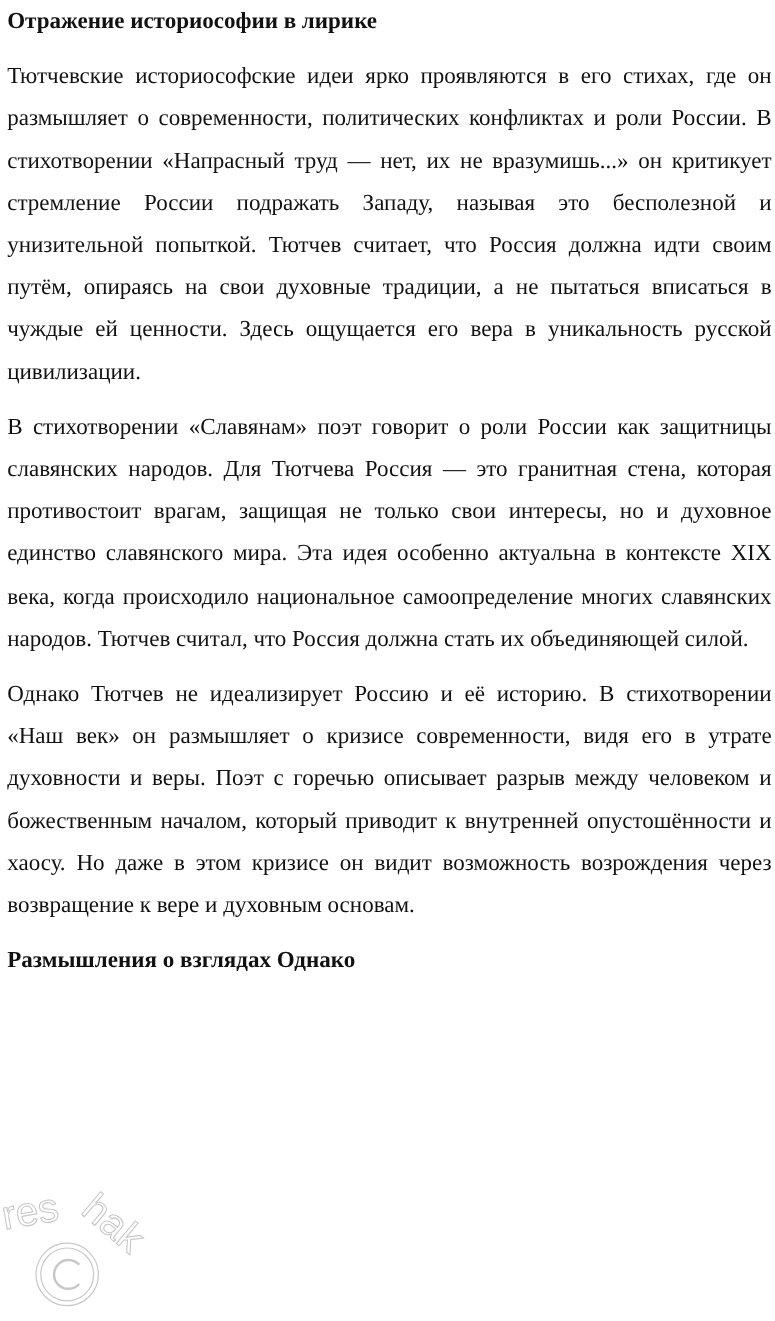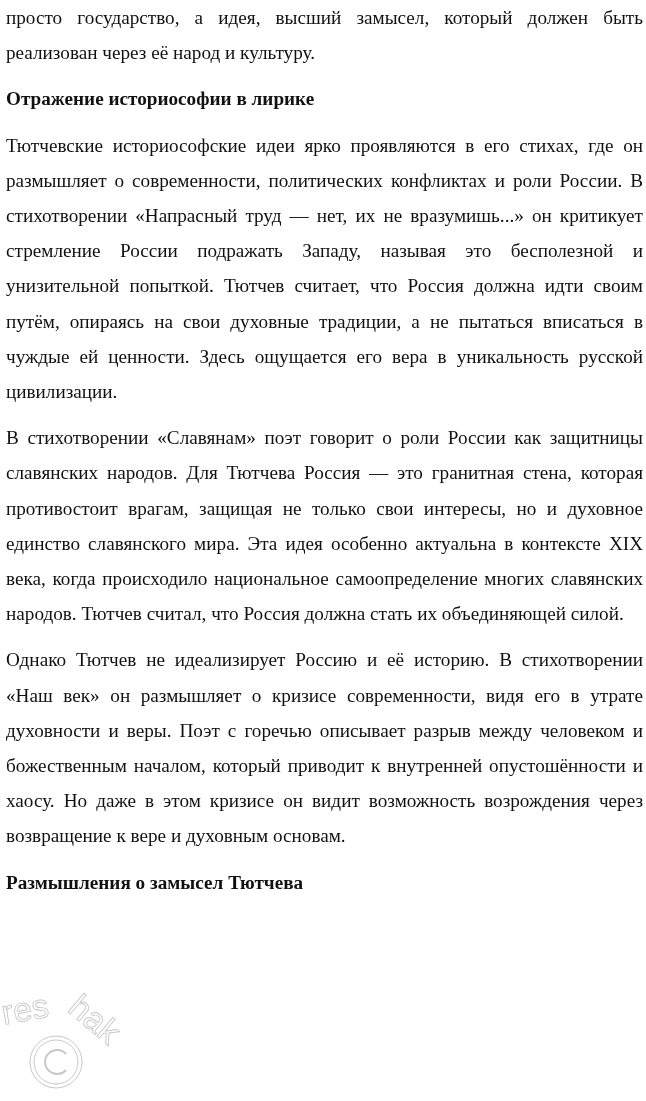--- a/index.html
+++ b/index.html
@@ -46,26 +46,25 @@
       width: 150px;
       height: 110px;
       pointer-events: none;
       opacity: 0.55;
     }
   </style>
 </head>
 <body>
 
 <div class="doc">
-  <p class="line-block para">просто государство, а идея, высший замысел, который должен быть реализован через её народ и культуру.</p>
   <h2 class="heading">Отражение историософии в лирике</h2>
   <p class="para">Тютчевские историософские идеи ярко проявляются в его стихах, где он размышляет о современности, политических конфликтах и роли России. В стихотворении «Напрасный труд — нет, их не вразумишь...» он критикует стремление России подражать Западу, называя это бесполезной и унизительной попыткой. Тютчев считает, что Россия должна идти своим путём, опираясь на свои духовные традиции, а не пытаться вписаться в чуждые ей ценности. Здесь ощущается его вера в уникальность русской цивилизации.</p>
   <p class="para">В стихотворении «Славянам» поэт говорит о роли России как защитницы славянских народов. Для Тютчева Россия — это гранитная стена, которая противостоит врагам, защищая не только свои интересы, но и духовное единство славянского мира. Эта идея особенно актуальна в контексте XIX века, когда происходило национальное самоопределение многих славянских народов. Тютчев считал, что Россия должна стать их объединяющей силой.</p>
   <p class="para">Однако Тютчев не идеализирует Россию и её историю. В стихотворении «Наш век» он размышляет о кризисе современности, видя его в утрате духовности и веры. Поэт с горечью описывает разрыв между человеком и божественным началом, который приводит к внутренней опустошённости и хаосу. Но даже в этом кризисе он видит возможность возрождения через возвращение к вере и духовным основам.</p>
-  <h2 class="heading">Размышления о замысел Тютчева</h2>
+  <h2 class="heading">Размышления о взглядах Однако</h2>
 </div>
 
 <div class="watermark">
   <svg width="150" height="110" viewBox="0 0 150 110">
     <g fill="none" stroke="#9a9a9a" stroke-width="1">
       <text x="2" y="28" font-size="34" font-family="Liberation Sans, sans-serif" fill="none" stroke="#9a9a9a" stroke-width="0.9" transform="rotate(-10 30 20)">res</text>
       <text x="62" y="30" font-size="34" font-family="Liberation Sans, sans-serif" fill="none" stroke="#9a9a9a" stroke-width="0.9" transform="rotate(40 80 30)">hak</text>
       <circle cx="56" cy="70" r="26"></circle>
       <circle cx="56" cy="70" r="22"></circle>
       <path d="M66 62 A12 12 0 1 0 66 78" stroke-width="2"></path>

